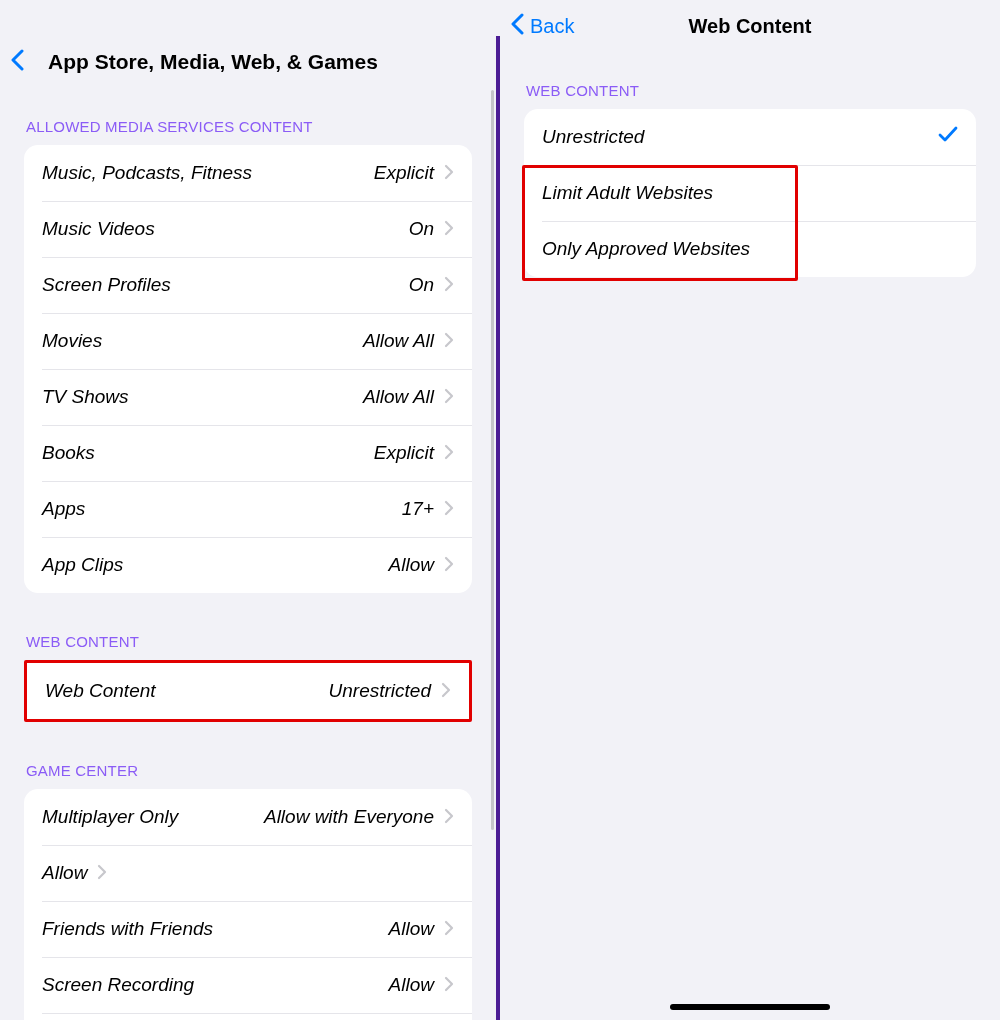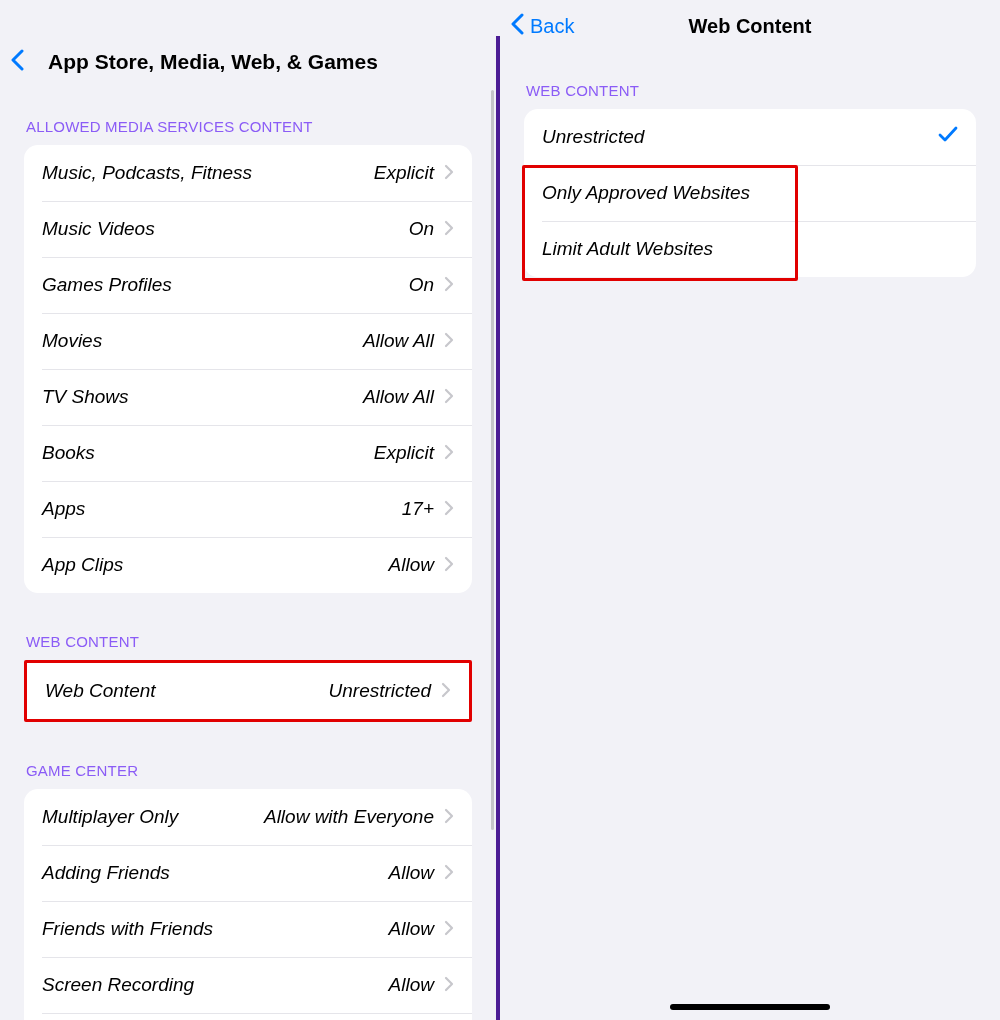--- a/index.html
+++ b/index.html
@@ -171,21 +171,21 @@
               </svg></span>
         </div>
         <div class="row">
           <span class="label">Music Videos</span>
           <span class="value">On</span>
           <span class="chevron"><svg width="10" height="16" viewBox="0 0 10 16">
                 <path d="M2 2 L8 8 L2 14" stroke="#c7c7cc" stroke-width="2.2" fill="none" stroke-linecap="round" stroke-linejoin="round"></path>
               </svg></span>
         </div>
         <div class="row">
-          <span class="label">Games Profiles</span>
+          <span class="label">Screen Profiles</span>
           <span class="value">On</span>
           <span class="chevron"><svg width="10" height="16" viewBox="0 0 10 16">
                 <path d="M2 2 L8 8 L2 14" stroke="#c7c7cc" stroke-width="2.2" fill="none" stroke-linecap="round" stroke-linejoin="round"></path>
               </svg></span>
         </div>
         <div class="row">
           <span class="label">Movies</span>
           <span class="value">Allow All</span>
           <span class="chevron"><svg width="10" height="16" viewBox="0 0 10 16">
                 <path d="M2 2 L8 8 L2 14" stroke="#c7c7cc" stroke-width="2.2" fill="none" stroke-linecap="round" stroke-linejoin="round"></path>
@@ -235,21 +235,20 @@
       <div class="section-header">GAME CENTER</div>
       <div class="group">
         <div class="row">
           <span class="label">Multiplayer Only</span>
           <span class="value">Allow with Everyone</span>
           <span class="chevron"><svg width="10" height="16" viewBox="0 0 10 16">
                 <path d="M2 2 L8 8 L2 14" stroke="#c7c7cc" stroke-width="2.2" fill="none" stroke-linecap="round" stroke-linejoin="round"></path>
               </svg></span>
         </div>
         <div class="row">
-          <span class="label">Adding Friends</span>
           <span class="value">Allow</span>
           <span class="chevron"><svg width="10" height="16" viewBox="0 0 10 16">
                 <path d="M2 2 L8 8 L2 14" stroke="#c7c7cc" stroke-width="2.2" fill="none" stroke-linecap="round" stroke-linejoin="round"></path>
               </svg></span>
         </div>
         <div class="row">
           <span class="label">Friends with Friends</span>
           <span class="value">Allow</span>
           <span class="chevron"><svg width="10" height="16" viewBox="0 0 10 16">
                 <path d="M2 2 L8 8 L2 14" stroke="#c7c7cc" stroke-width="2.2" fill="none" stroke-linecap="round" stroke-linejoin="round"></path>
@@ -291,24 +290,24 @@
       <div class="group" style="position:relative;">
         <div class="row">
           <span class="label">Unrestricted</span>
           <span class="checkmark">
             <svg width="20" height="18" viewBox="0 0 20 18">
                 <path d="M2 9 L7 14 L18 2" stroke="#007aff" stroke-width="2.8" fill="none" stroke-linecap="round" stroke-linejoin="round"></path>
               </svg>
           </span>
         </div>
         <div class="row">
+          <span class="label">Limit Adult Websites</span>
+        </div>
+        <div class="row">
           <span class="label">Only Approved Websites</span>
-        </div>
-        <div class="row">
-          <span class="label">Limit Adult Websites</span>
         </div>
         <div class="highlight-box-right" style="left:-2px; top:56px; width:276px; height:116px;"></div>
       </div>
     </div>
     <div class="home-indicator"></div>
   </div>
 
 </div>
 
 </body></html>

